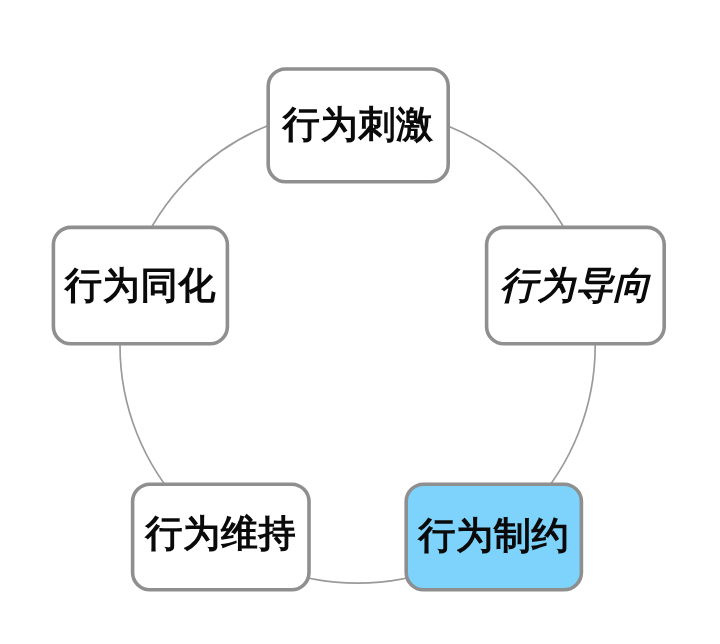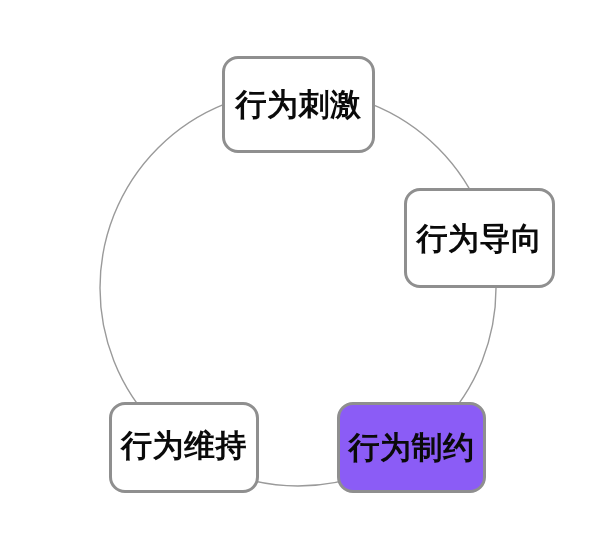--- a/index.html
+++ b/index.html
@@ -58,26 +58,29 @@
 <div id="canvas" style="background: rgb(255, 255, 255);">
 
   <svg id="cycle-ring" viewBox="0 0 600 537">
     <circle id="ring-circle" cx="298" cy="288" r="198" fill="none" stroke="#9a9a9a" stroke-width="1.4"></circle>
   </svg>
 
   <div class="node" id="node-0" style="border: 3px solid rgb(143, 143, 143); background: rgb(255, 255, 255); border-radius: 16px;">
     <span class="node-label" style="color: rgb(10, 10, 10);">行为刺激</span>
   </div>
 
-  <div class="node" id="node-1" style="border: 3px solid rgb(143, 143, 143); background: rgb(255, 255, 255); border-radius: 16px;">
+  <div class="node" id="node-1" style="border: 3px solid rgb(143, 143, 143); background: rgb(255, 255, 255); border-radius: 16px; font-style: italic;">
     <span class="node-label" style="color: rgb(10, 10, 10);">行为导向</span>
   </div>
 
-  <div class="node" id="node-2" style="border: 3px solid rgb(143, 143, 143); background: #8b5cf6; border-radius: 16px;">
+  <div class="node" id="node-2" style="border: 3px solid rgb(143, 143, 143); background: #7dd3fc; border-radius: 16px;">
     <span class="node-label" style="color: rgb(10, 10, 10);">行为制约</span>
   </div>
 
   <div class="node" id="node-3" style="border: 3px solid rgb(143, 143, 143); background: rgb(255, 255, 255); border-radius: 16px;">
     <span class="node-label" style="color: rgb(10, 10, 10); font-family: Liberation Mono, monospace;">行为维持</span>
   </div>
 
+  <div class="node" id="node-4" style="border: 3px solid rgb(143, 143, 143); background: rgb(255, 255, 255); border-radius: 16px;">
+    <span class="node-label" style="color: rgb(10, 10, 10);">行为同化</span>
+  </div>
 
 </div>
 
 </body></html>

